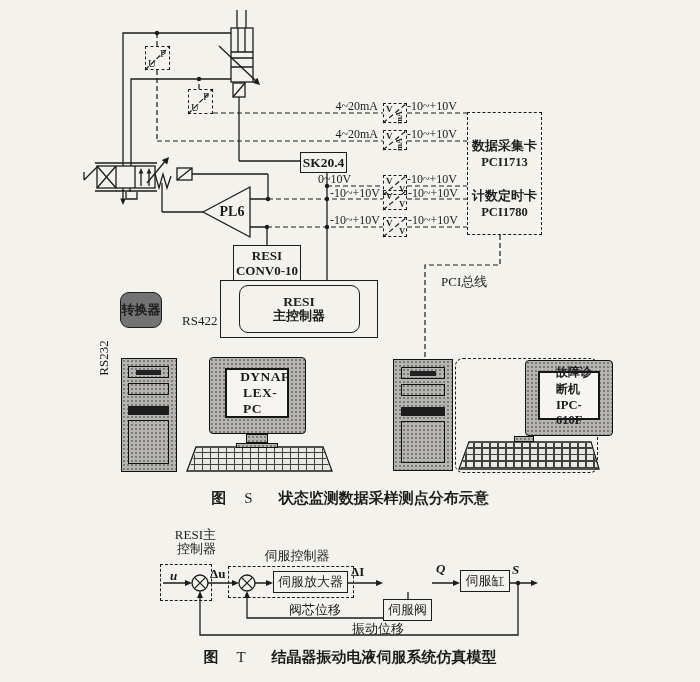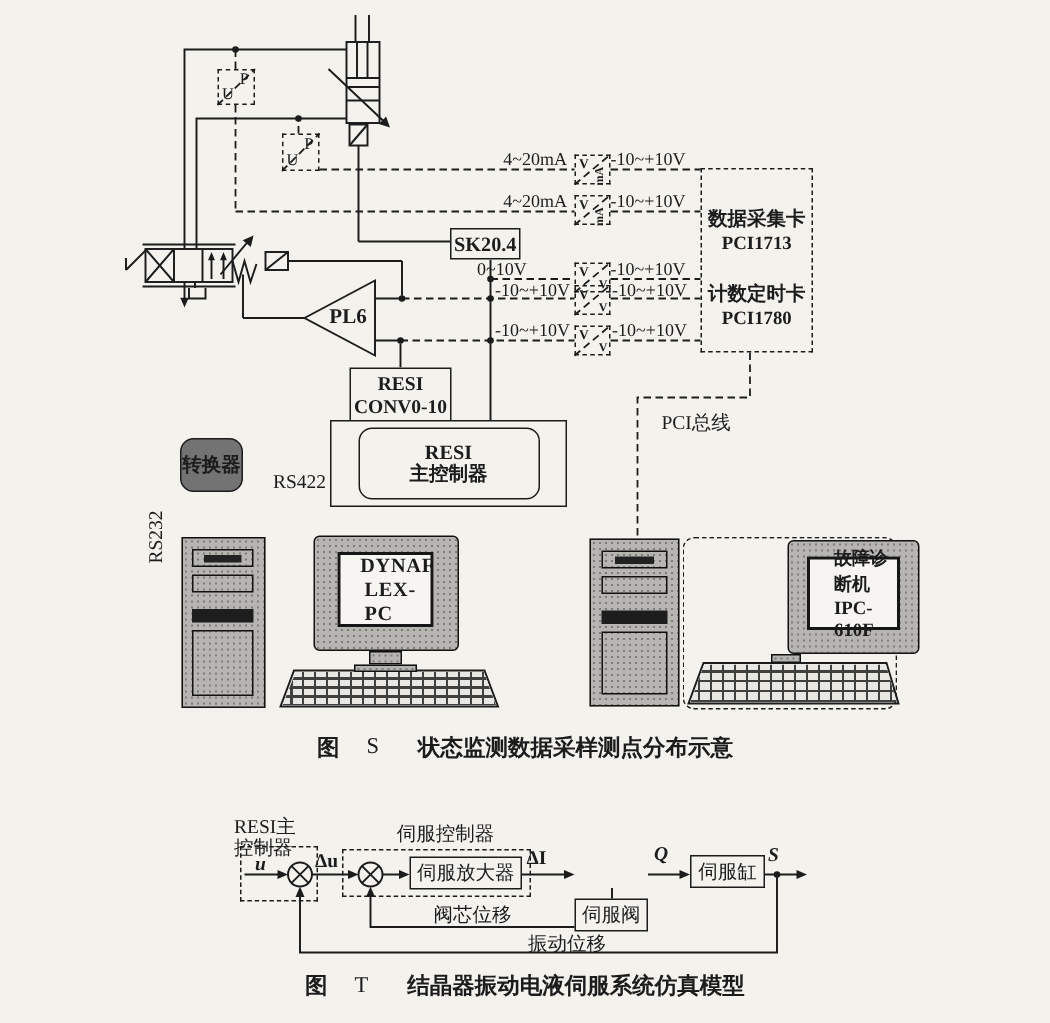--- a/index.html
+++ b/index.html
@@ -220,21 +220,21 @@
     </div>
   </div>
   <div class="abs speckle" style="left:514px;top:436px;width:20px;height:6px;border:1.3px solid #111;"></div>
 
   <div class="abs cap" style="left:150px;top:489px;width:400px;">
     <span>图</span>
     <span style="margin:0 26px 0 18px;font-weight:500;">S</span>
     <span>状态监测数据采样测点分布示意</span>
   </div>
 
-  <div class="abs" style="left:156px;top:544px;width:60px;text-align:left;line-height:1.1;">
+  <div class="abs" style="left:156px;top:528px;width:60px;text-align:right;line-height:1.1;">
     <div class="cn">RESI主</div>
     <div class="cn">控制器</div>
   </div>
   <div class="abs dashedbox" style="left:160px;top:564px;width:52px;height:37px;"></div>
   <div class="abs cn" style="left:260px;top:547px;width:74px;text-align:center;">伺服控制器</div>
   <div class="abs dashedbox" style="left:228px;top:566px;width:126px;height:32px;"></div>
 
   <div class="abs box" style="left:273px;top:571px;width:75px;height:22px;background:#f3f2ed;">
     <span class="cn">伺服放大器</span>
   </div>

